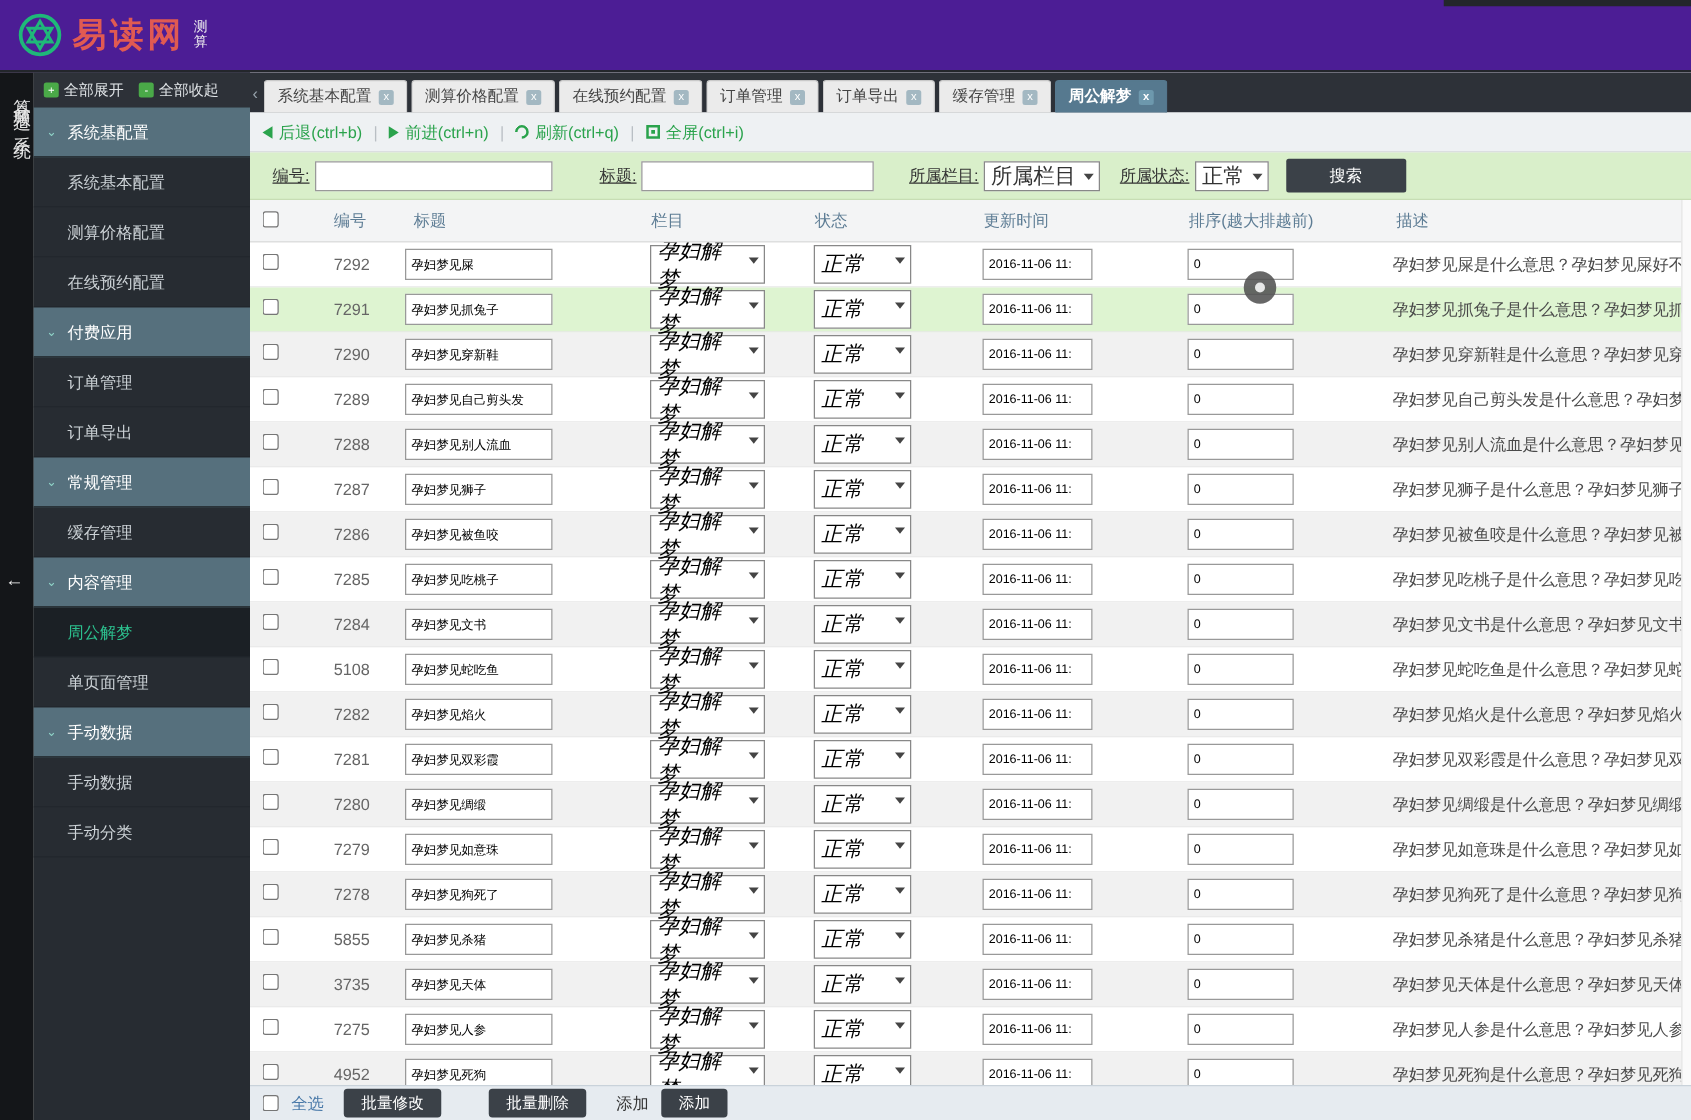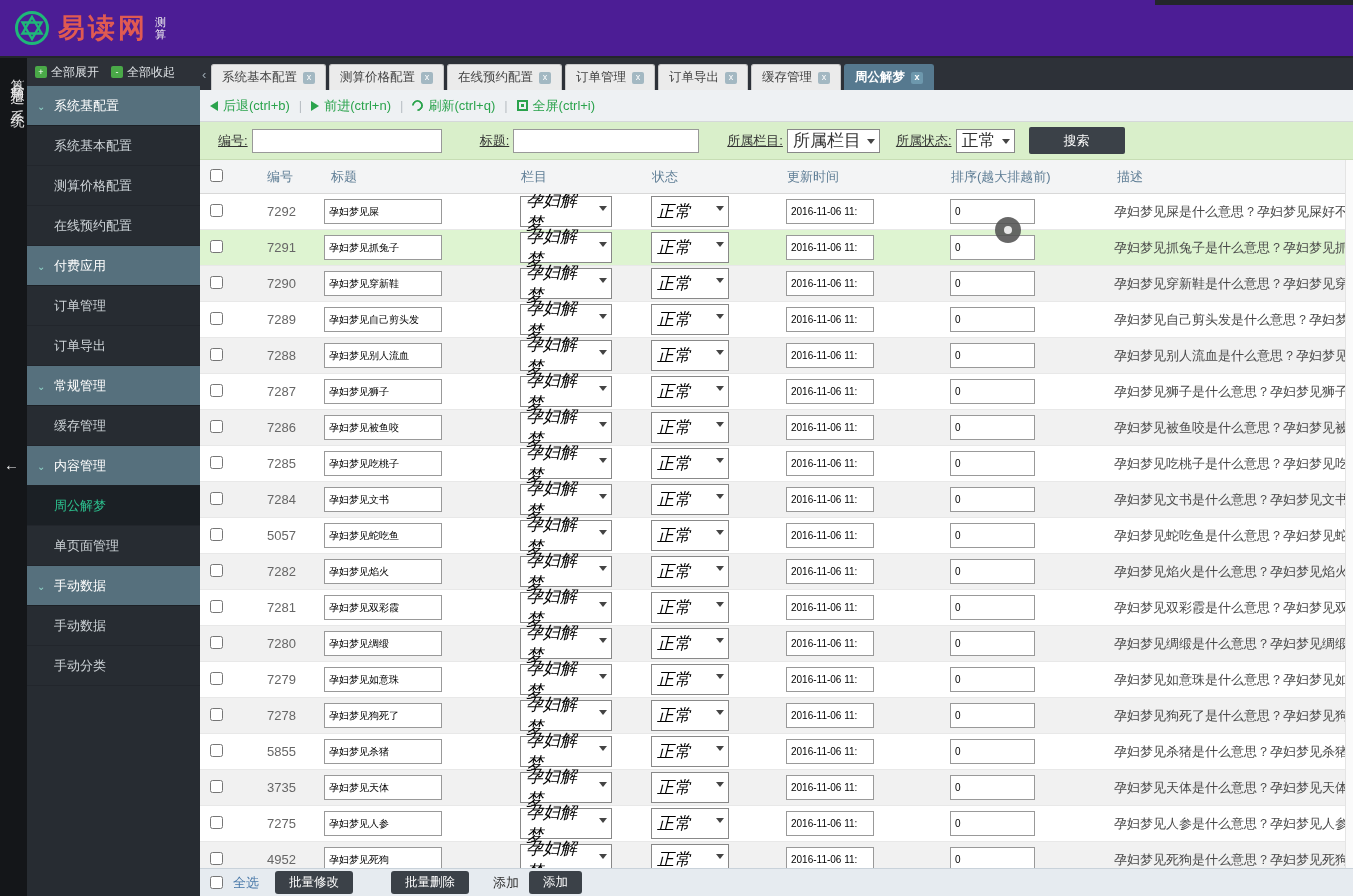--- a/index.html
+++ b/index.html
@@ -329,21 +329,21 @@
           <span class="td-id">7284</span>
           <span><input class="ri ri-title" value="孕妇梦见文书" style=""></span>
           <span class="fsel rsel rsel-cat">孕妇解梦</span>
           <span class="fsel rsel rsel-status">正常</span>
           <span><input class="ri ri-date" value="2016-11-06 11:" style=""></span>
           <span><input class="ri ri-sort" value="0" style=""></span>
           <span class="td-desc">孕妇梦见文书是什么意思？孕妇梦见文书好不好？孕妇梦见文书有现实的影</span>
         </div>
         <div class="trow gridcols">
           <span><input class="cb" type="checkbox" style=""></span>
-          <span class="td-id">5057</span>
+          <span class="td-id">5108</span>
           <span><input class="ri ri-title" value="孕妇梦见蛇吃鱼" style=""></span>
           <span class="fsel rsel rsel-cat">孕妇解梦</span>
           <span class="fsel rsel rsel-status">正常</span>
           <span><input class="ri ri-date" value="2016-11-06 11:" style=""></span>
           <span><input class="ri ri-sort" value="0" style=""></span>
           <span class="td-desc">孕妇梦见蛇吃鱼是什么意思？孕妇梦见蛇吃鱼好不好？孕妇梦见蛇吃鱼有现</span>
         </div>
         <div class="trow gridcols alt">
           <span><input class="cb" type="checkbox" style=""></span>
           <span class="td-id">7282</span>

